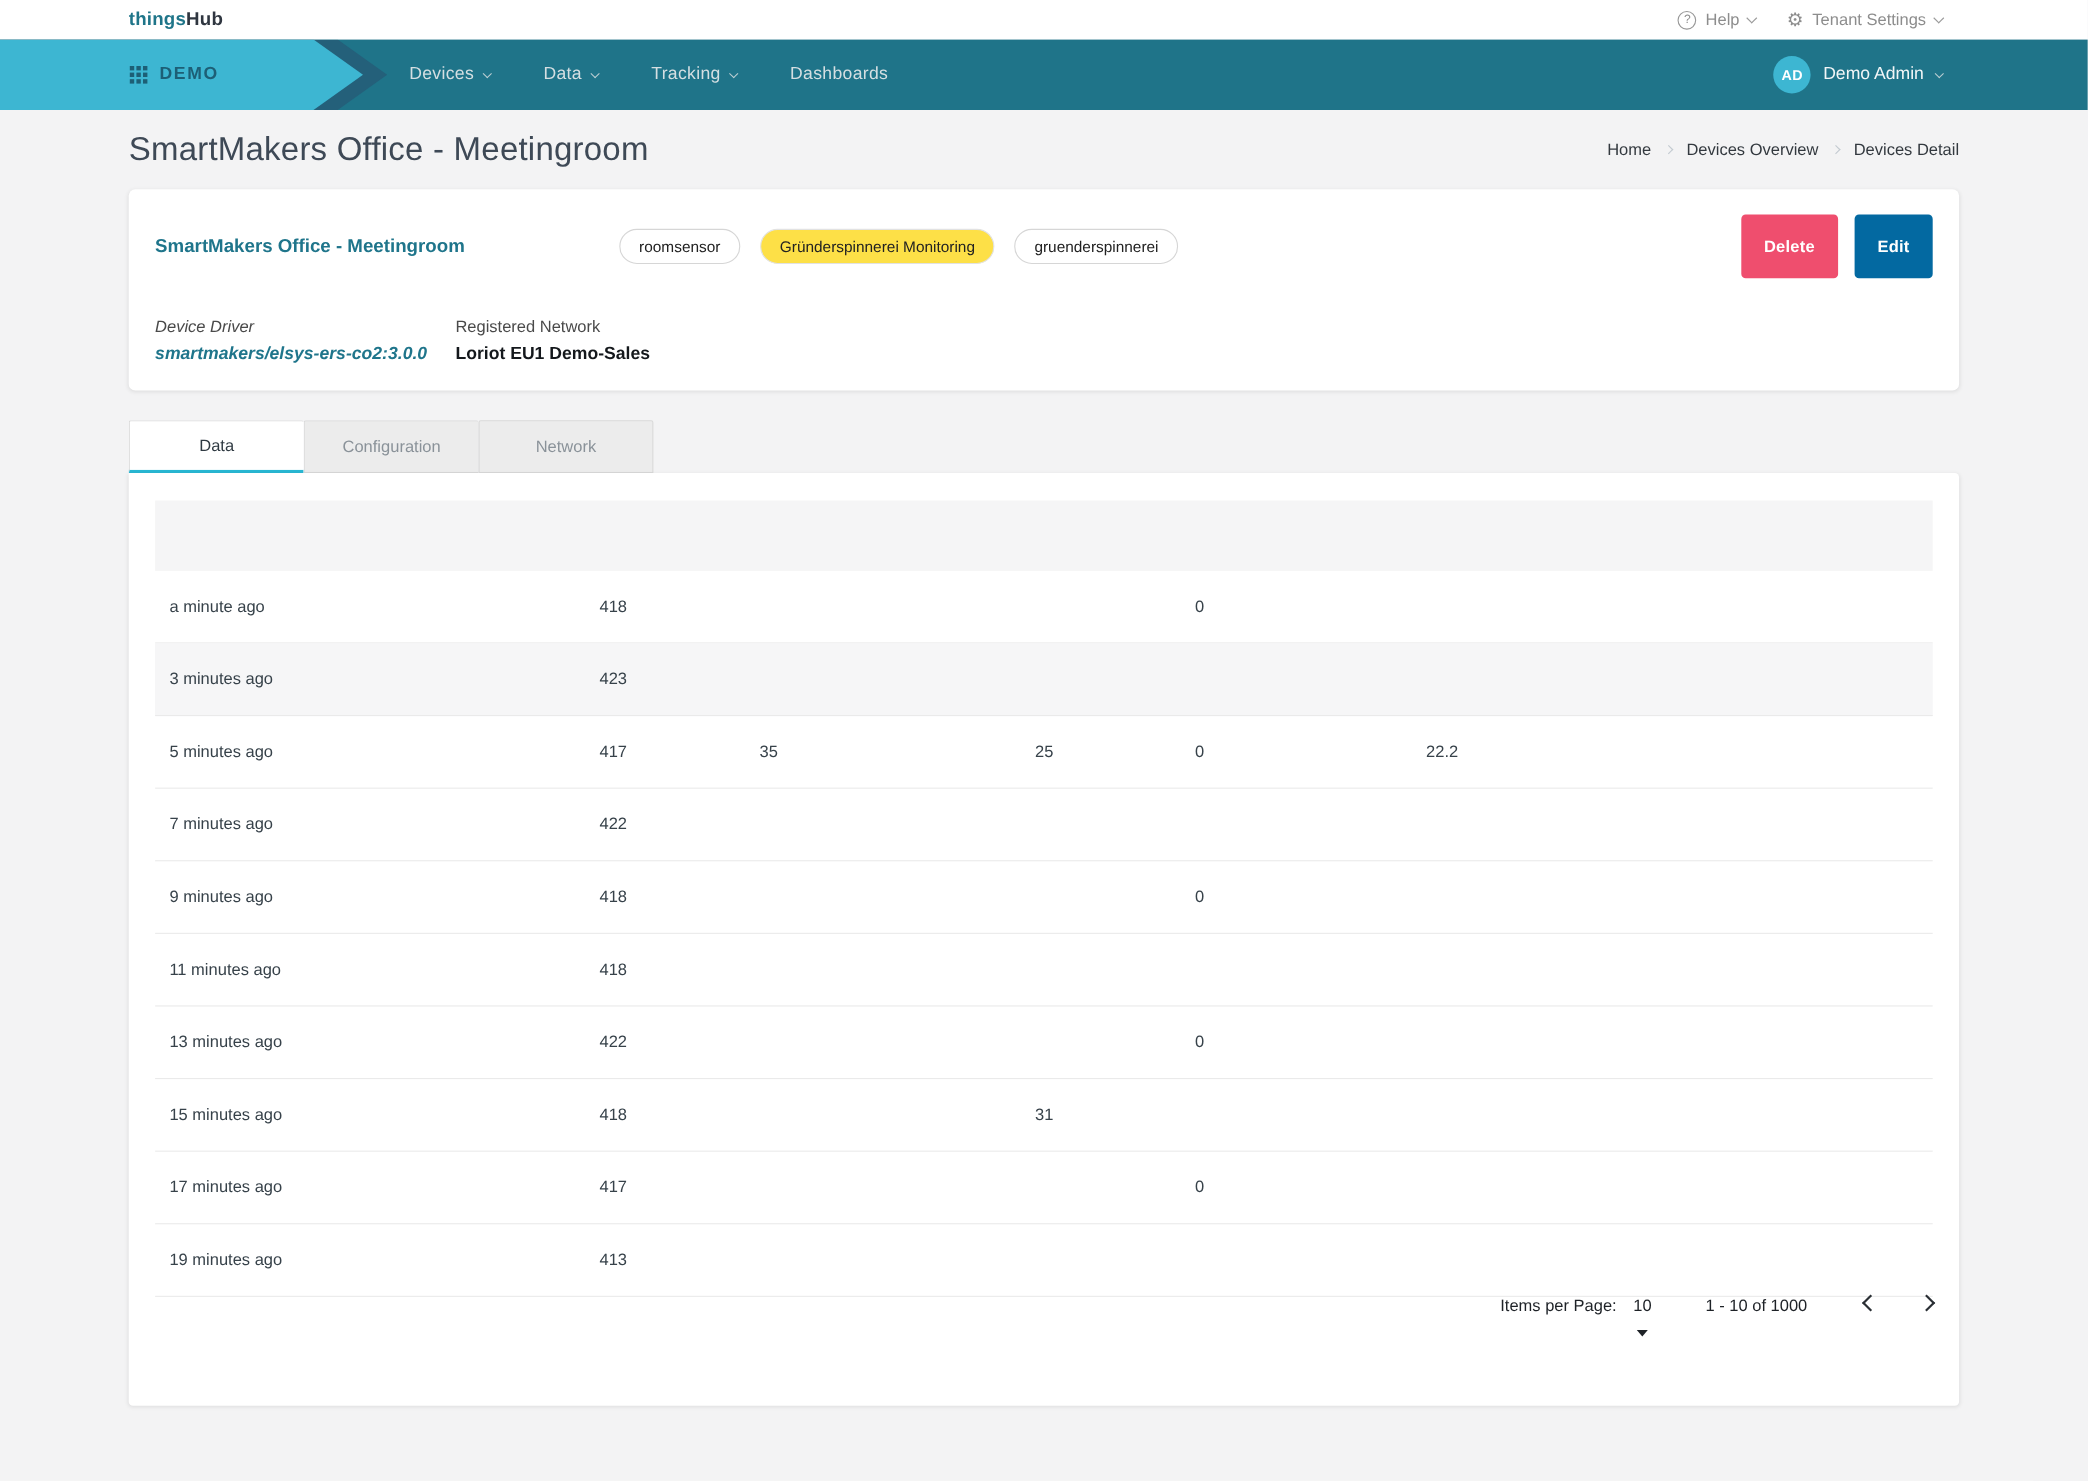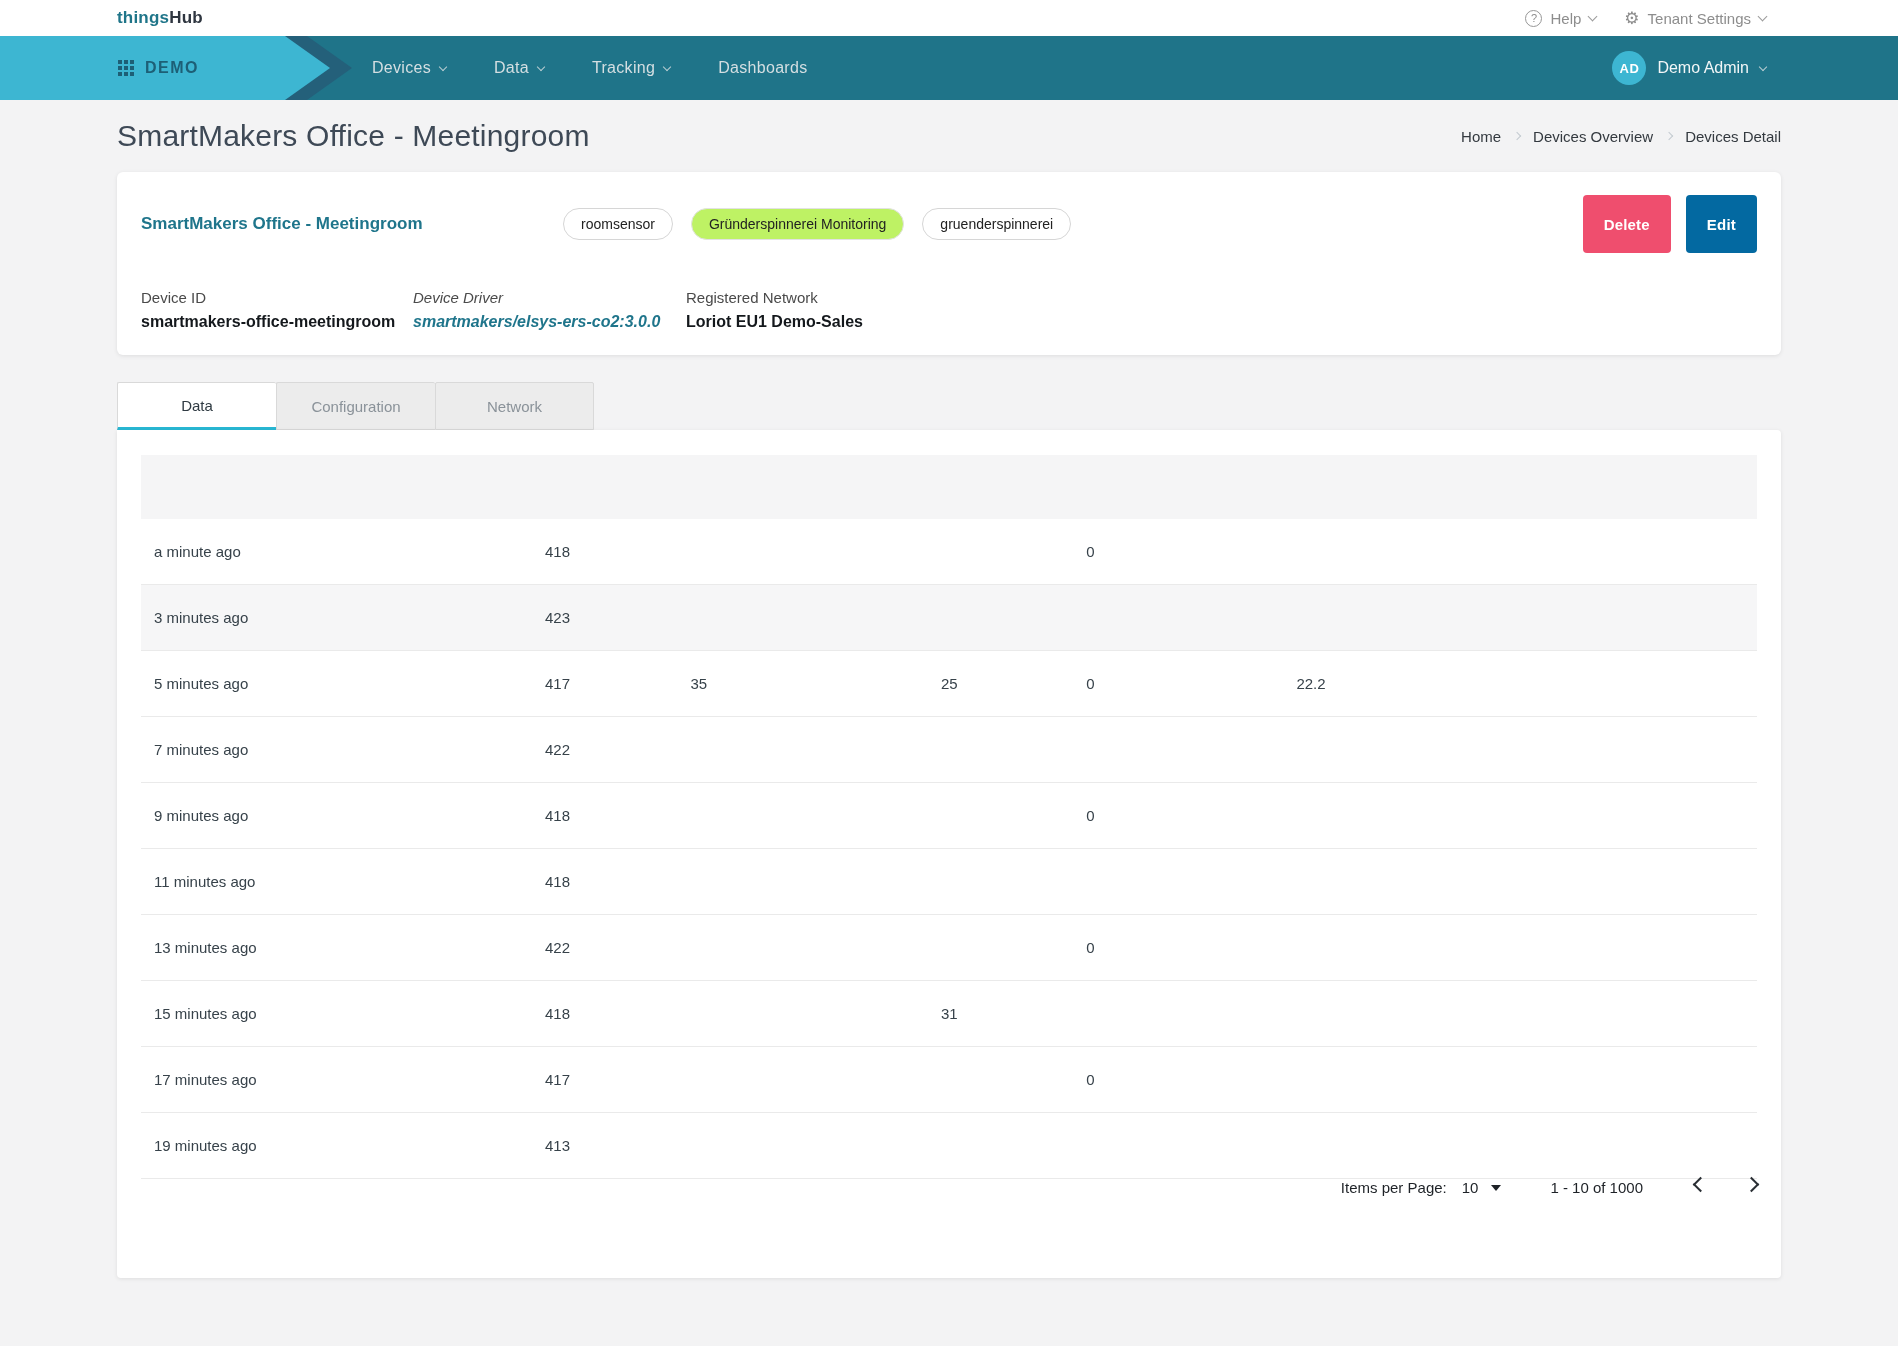--- a/index.html
+++ b/index.html
@@ -87,21 +87,21 @@
   }
   .dc-top { display:flex; align-items:center; }
   .dc-title { color:#1f758b; font-size:17px; font-weight:700; width:422px; flex:none; }
   .tags { display:flex; align-items:center; gap:18px; }
   .tag {
     height:32px; padding:0 17px; border-radius:16px;
     border:1px solid #d6d6d6; background:#ffffff;
     display:flex; align-items:center; font-size:14px; color:#222;
     white-space:nowrap;
   }
-  .tag.filled { background:#bef264; border-color:#e2e2e2; }
+  .tag.filled { background:#fde047; border-color:#e2e2e2; }
   .dc-actions { margin-left:auto; display:flex; gap:15px; }
   .btn {
     height:58px; border:none; border-radius:4px; color:#fff;
     font-weight:700; font-size:15px; padding:0 21px;
     font-family:inherit; cursor:pointer; letter-spacing:.2px;
   }
   .btn-delete { background:#ef4e6e; }
   .btn-edit { background:#0369a1; }
   .dc-fields { display:flex; margin-top:36px; }
   .field-1 { width:272px; } .field-2 { width:273px;font-style:italic; }
@@ -139,21 +139,21 @@
   .trow.highlight { background:#f6f6f7; }
   .c-time { width:25%; padding-left:13px; }
   .c1 { width:9%; } .c2 { width:15.5%; } .c3 { width:9%; } .c4 { width:13%; } .c5 { width:28.5%; }
 
   
   .pagination {
     height:98px; display:flex; align-items:flex-start; justify-content:flex-end;
     font-size:15px; color:#1e2227;
   }
   .pg-label { margin-right:15px; }
-  .pg-select { display:flex; align-items:center; gap:13px; cursor:pointer; margin-right:49px; }
+  .pg-select { display:flex; align-items:center; gap:13px; cursor:pointer; margin-right:49px;flex-direction:column; }
   .caret-down {
     width:0; height:0;
     border-left:5px solid transparent; border-right:5px solid transparent;
     border-top:6px solid #1e2227;
   }
   .pg-range { margin-right:52px; }
   .pg-arrow { width:11px; height:11px; border-top:2.4px solid #2a2f34; border-right:2.4px solid #2a2f34; cursor:pointer; }
   .pg-prev { transform:rotate(-135deg); margin-right:40px; }
   .pg-next { transform:rotate(45deg); }
 </style>
@@ -238,24 +238,20 @@
         <span class="tag">roomsensor</span>
         <span class="tag filled">Gründerspinnerei Monitoring</span>
         <span class="tag">gruenderspinnerei</span>
       </div>
       <div class="dc-actions">
         <button class="btn btn-delete">Delete</button>
         <button class="btn btn-edit">Edit</button>
       </div>
     </div>
     <div class="dc-fields">
-      <div class="field-1">
-        <div class="field-label">Device ID</div>
-        <div class="field-value">smartmakers-office-meetingroom</div>
-      </div>
       <div class="field-2">
         <div class="field-label">Device Driver</div>
         <div class="field-value link">smartmakers/elsys-ers-co2:3.0.0</div>
       </div>
       <div>
         <div class="field-label">Registered Network</div>
         <div class="field-value">Loriot EU1 Demo-Sales</div>
       </div>
     </div>
   </div>

